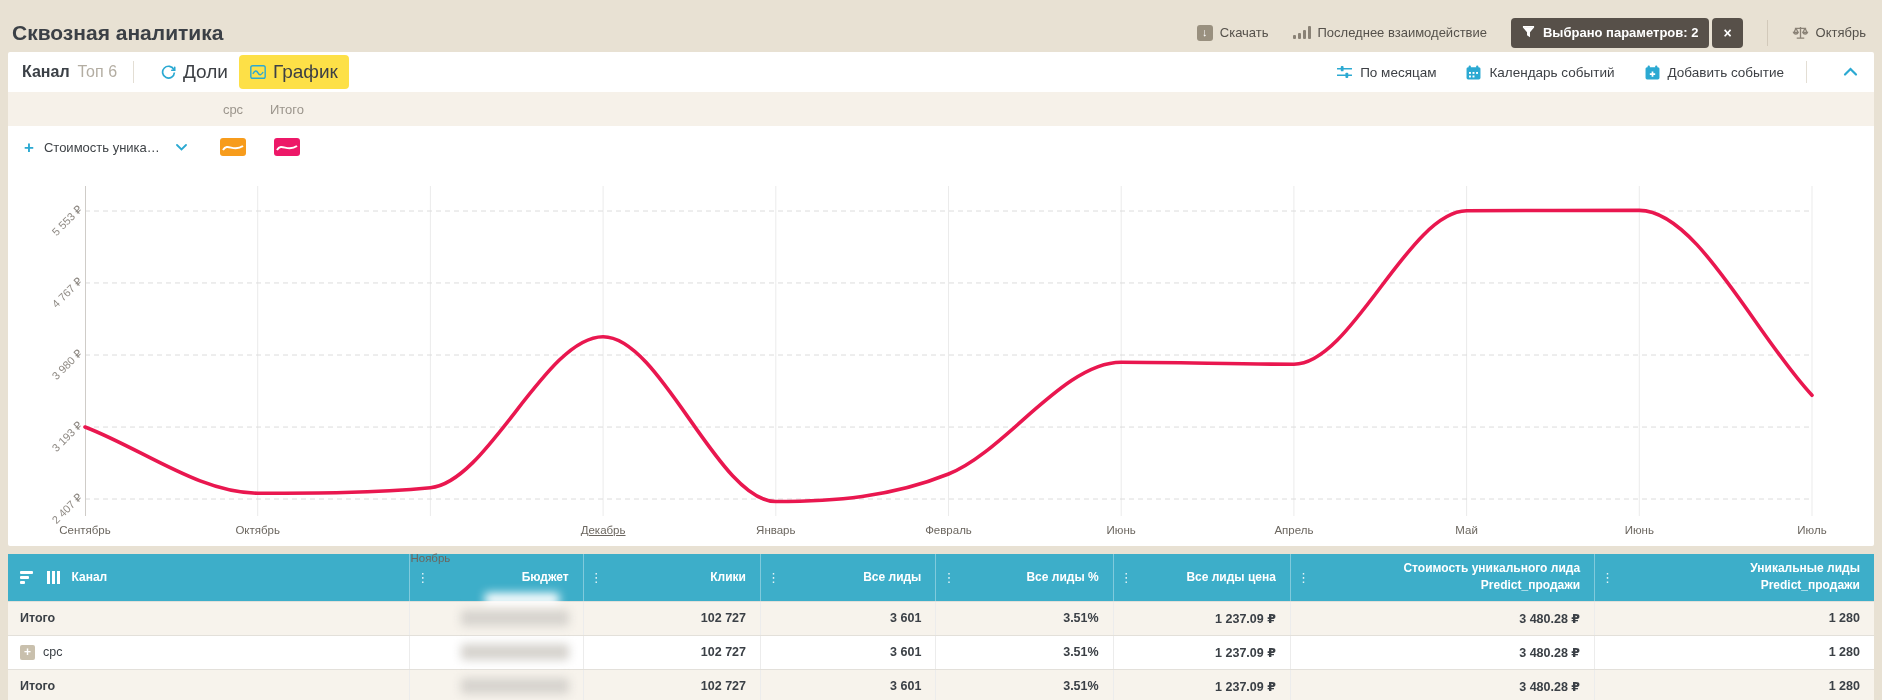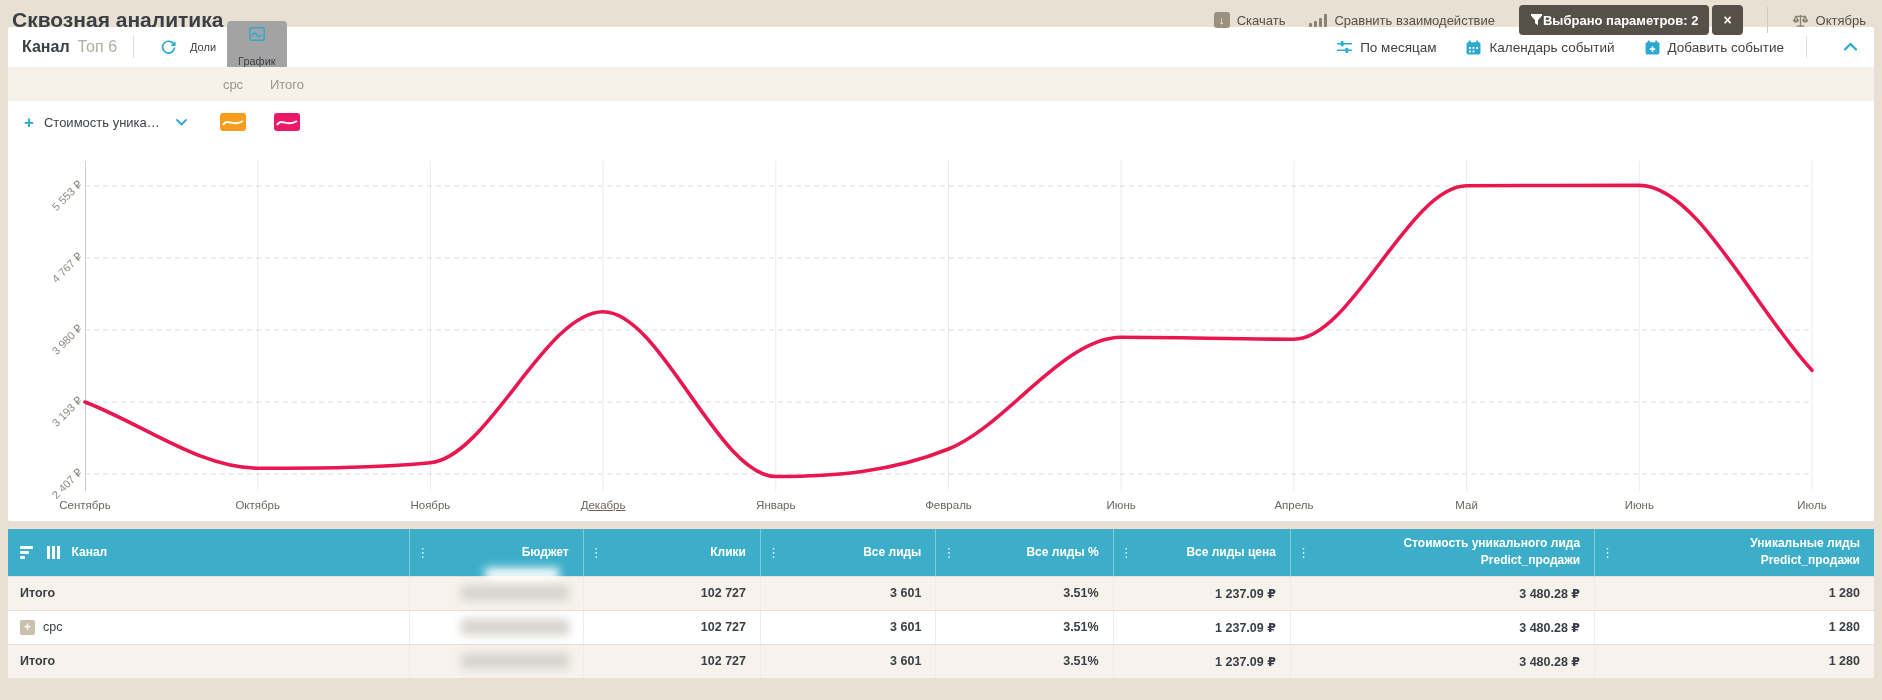--- a/index.html
+++ b/index.html
@@ -3,46 +3,46 @@
 <meta charset="utf-8">
 <style>
   * { box-sizing: border-box; }
   html,body { margin:0; padding:0; }
   body {
     width:1882px; height:700px; overflow:hidden;
     background:#e8e1d3; color:#3f4347;
     font-family:"Liberation Sans","DejaVu Sans",sans-serif;
   }
   
-  .topbar { height:27px; display:flex; align-items:center; justify-content:space-between; padding:13px 16px 0 12px; }
+  .topbar { height:52px; display:flex; align-items:center; justify-content:space-between; padding:13px 16px 0 12px; }
   .page-title { font-size:21px; font-weight:700; color:#3b4046; margin:0; }
   .tb-right { display:flex; align-items:center; gap:24px; }
   .tb-btn { display:flex; align-items:center; gap:7px; background:none; border:none; padding:0;
             font-family:inherit; font-size:13px; color:#55514b; cursor:pointer; white-space:nowrap; }
   .dl-box { width:16px; height:16px; background:#99907f; border-radius:3px; color:#fff; font-size:11px;
             display:flex; align-items:center; justify-content:center; line-height:1; }
   .bars { display:flex; align-items:flex-end; gap:2px; height:13px; }
   .bars i { width:3px; background:#8a8276; border-radius:1px; }
   .filter-wrap { display:flex; gap:3px; }
   .btn-dark { background:#575049; color:#fff; border:none; border-radius:4px; padding:7px 11px;
-              font-family:inherit; font-size:13px; font-weight:700; display:flex; align-items:center; cursor:pointer; }
+              font-family:inherit; font-size:13px; font-weight:700; display:flex; align-items:center; gap:8px; cursor:pointer; }
   .btn-dark.xbtn { padding:7px 11px; font-size:14px; font-weight:700; }
   .vdiv { width:1px; height:26px; background:#d2c9ba; }
   .btn-date { background:#2ba9d2; color:#fff; border:none; border-radius:4px; padding:7px 12px;
               font-family:inherit; font-size:13px; font-weight:700; display:flex; align-items:center; gap:8px; cursor:pointer; white-space:nowrap; }
   
   .card { background:#fff; margin:0 8px; border-radius:2px; }
   .controls { height:40px; display:flex; align-items:center; justify-content:space-between; padding:0 14px; }
   .ctl-left, .ctl-right { display:flex; align-items:center; }
   .dim-label { font-size:16px; font-weight:700; color:#3b4046; }
   .dim-hint { font-size:16px; color:#b3ada2; margin-left:8px; }
   .cdiv { width:1px; height:22px; background:#e3ded4; margin:0 16px; }
-  .toggle-btn { display:flex; align-items:center; gap:14px; background:none; border:none; border-radius:4px;
-                padding:6px 11px; font-family:inherit; font-size:11px; color:#3d4045; cursor:pointer;justify-content:flex-end; }
-  .toggle-btn.active { background:#a3a3a3;flex-direction:column; }
+  .toggle-btn { display:flex; align-items:center; gap:7px; background:none; border:none; border-radius:4px;
+                padding:6px 11px; font-family:inherit; font-size:19px; color:#3d4045; cursor:pointer;justify-content:flex-end; }
+  .toggle-btn.active { background:#fde047; }
   .ctl-btn { display:flex; align-items:center; gap:8px; background:none; border:none; padding:0;
              font-family:inherit; font-size:13.5px; color:#3d4045; cursor:pointer; margin-left:30px; white-space:nowrap; }
   .collapse-btn { background:none; border:none; margin-left:18px; cursor:pointer; padding:2px; }
   
   .legend-strip { height:34px; background:#f6f1e9; position:relative; }
   .legend-strip .colname { position:absolute; top:50%; transform:translate(-50%,-50%); font-size:13px; color:#9b958c; }
   .legend-row { height:42px; position:relative; }
   .legend-left { position:absolute; left:16px; top:0; height:100%; display:flex; align-items:center; gap:10px; }
   .plus-ic { color:#2ba9d2; font-size:17px; font-weight:700; line-height:1; }
   .metric-label { font-size:13px; color:#3f4347; max-width:122px; overflow:hidden; text-overflow:ellipsis; white-space:nowrap; }
@@ -91,21 +91,21 @@
       <span class="dl-box">↓</span>
       <span>Скачать</span>
     </button>
     <button class="tb-btn">
       <span class="bars">
           <i style="height:4px"></i>
           <i style="height:6px"></i>
           <i style="height:9px"></i>
           <i style="height:13px"></i>
         </span>
-      <span>Сравнить взаимодействие</span>
+      <span>Последнее взаимодействие</span>
     </button>
     <div class="filter-wrap">
       <button class="btn-dark">
         <svg width="13" height="13" viewBox="0 0 14 14">
             <path d="M1 1.5h12L8.6 6.6v5.6L5.4 9.9V6.6L1 1.5z" fill="#fff"></path>
             <path d="M1 1h12" stroke="#fff" stroke-width="2"></path>
           </svg>
         <span>Выбрано параметров: 2</span>
       </button>
       <button class="btn-dark xbtn">
@@ -237,21 +237,21 @@
           <line x1="0" y1="241.04577240940878" x2="1727" y2="241.04577240940878" stroke="#dcdcdc" stroke-width="1" stroke-dasharray="5 4"></line>
           <line x1="0" y1="313" x2="1727" y2="313" stroke="#dcdcdc" stroke-width="1" stroke-dasharray="5 4"></line>
           <line x1="0.5" y1="0" x2="0.5" y2="330" stroke="#cfccc8" stroke-width="1"></line>
           <path d="M0.0 241.0 C57.6 263.1,115.1 307.2,172.7 307.2 C230.3 307.2,287.8 307.2,345.4 301.7 C403.0 296.2,460.5 150.7,518.1 150.7 C575.7 150.7,633.2 315.5,690.8 315.5 C748.4 315.5,805.9 311.2,863.5 288.0 C921.1 264.8,978.6 176.3,1036.2 176.3 C1093.8 176.3,1151.3 178.2,1208.9 178.2 C1266.5 178.2,1324.0 25.3,1381.6 24.8 C1439.2 24.4,1496.7 24.4,1554.3 24.4 C1611.9 24.4,1669.4 147.6,1727.0 209.3" fill="none" stroke="#e9174f" stroke-width="3.6" stroke-linecap="round"></path>
         </svg>
       </div>
   </div>
   <div class="x-labels" id="x-labels">
       <span class="xlab" style="left: 0%;">Сентябрь</span>
       <span class="xlab" style="left: 10%;">Октябрь</span>
-      <span class="xlab" style="left: 20%;">Ноябрь</span>
+      <span class="xlab" style="left: 20%; margin-top: 28px;">Ноябрь</span>
       <span class="xlab" style="left: 30%; text-decoration: underline;">Декабрь</span>
       <span class="xlab" style="left: 40%;">Январь</span>
       <span class="xlab" style="left: 50%;">Февраль</span>
       <span class="xlab" style="left: 60%;">Июнь</span>
       <span class="xlab" style="left: 70%;">Апрель</span>
       <span class="xlab" style="left: 80%;">Май</span>
       <span class="xlab" style="left: 90%;">Июнь</span>
       <span class="xlab" style="left: 100%;">Июль</span>
     </div>
 </section>

